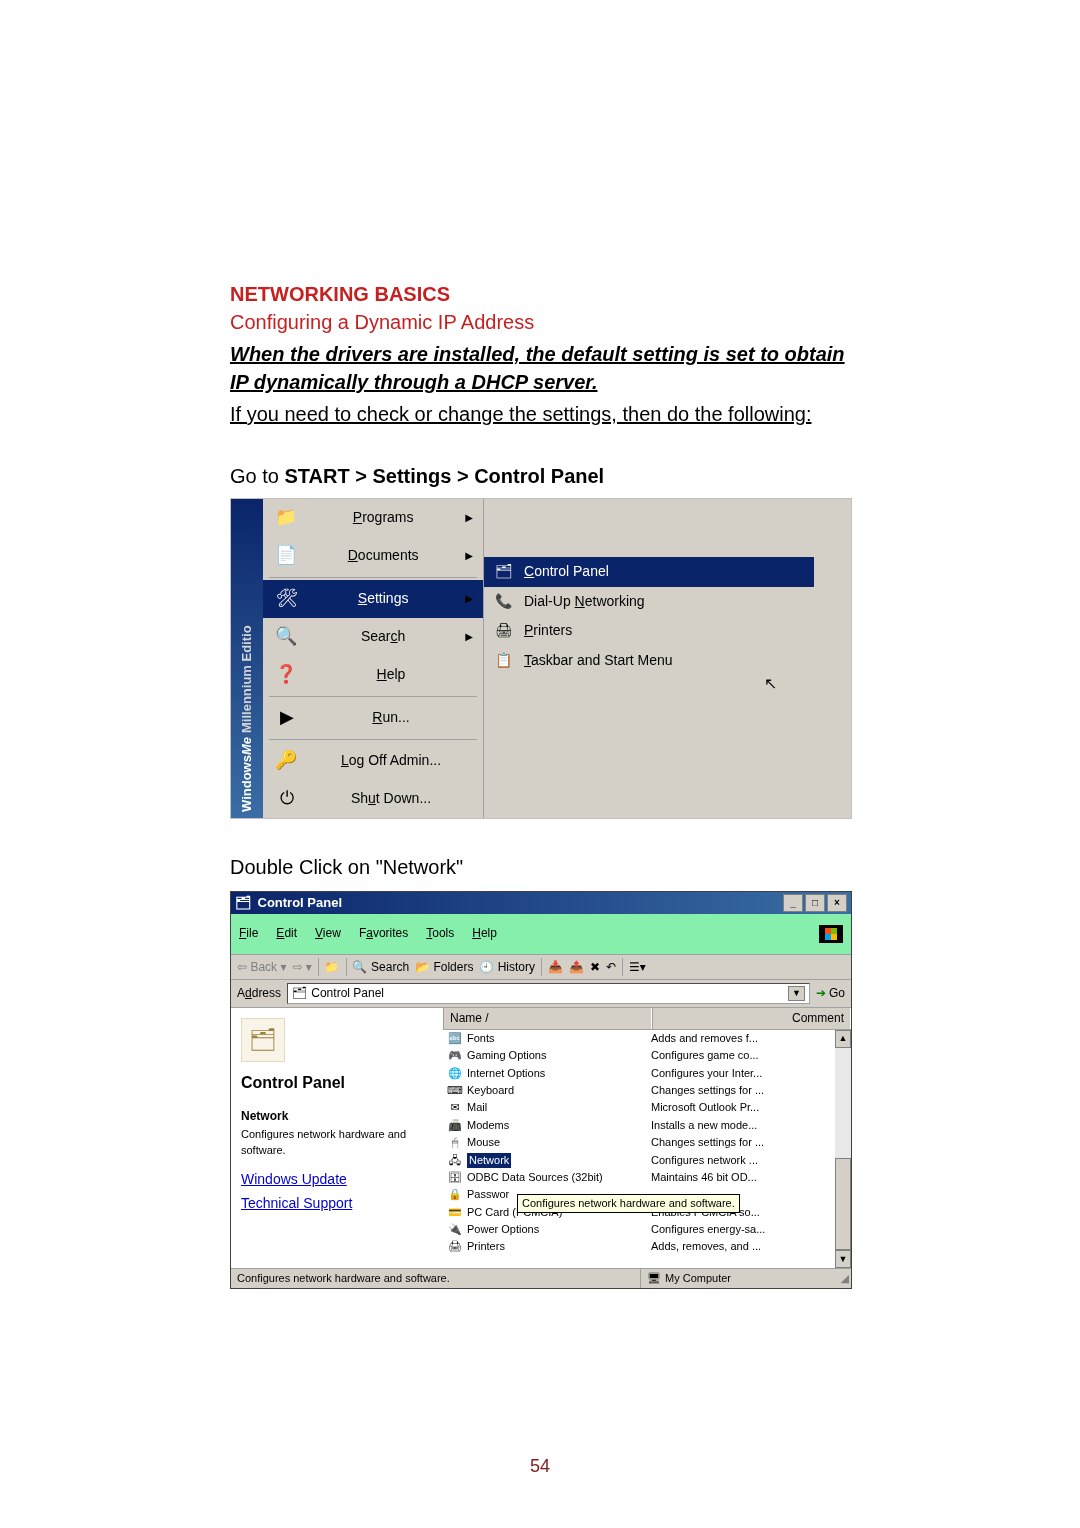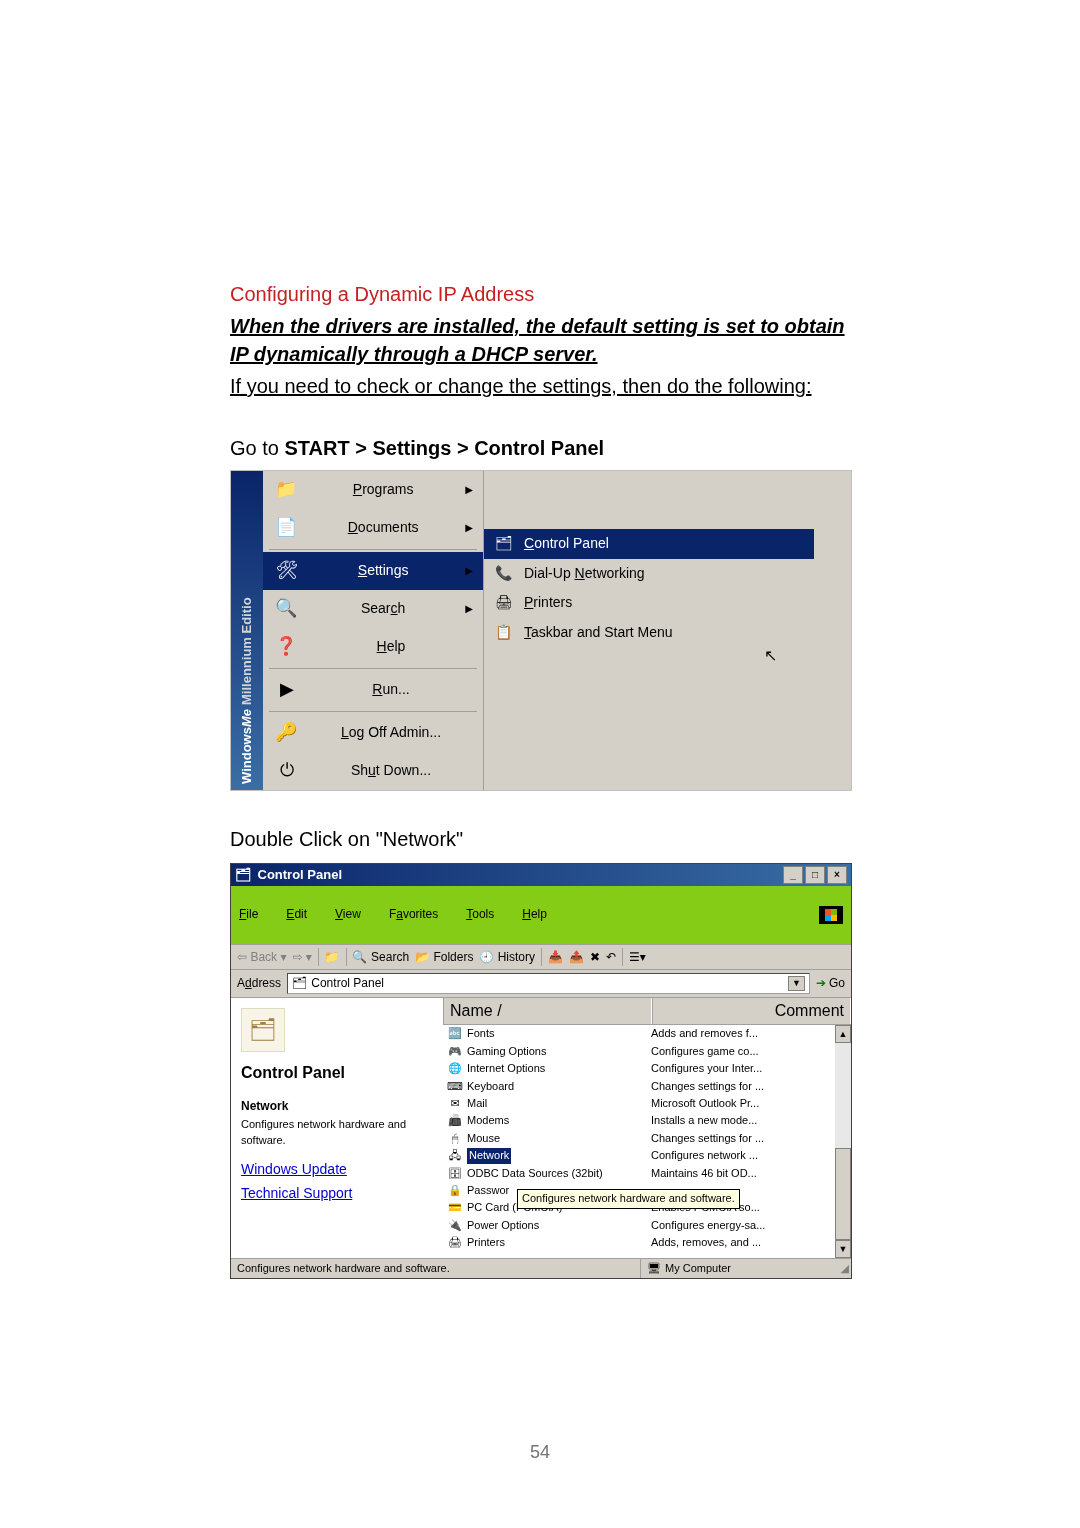--- a/index.html
+++ b/index.html
@@ -114,23 +114,23 @@
   .winbtns { display: flex; gap: 2px; }
   .winbtn {
     width: 18px; height: 16px;
     background: #d4d0c8;
     border: 1px solid #808080;
     display: flex; align-items: center; justify-content: center;
     font-size: 10px; color: #000;
   }
   .menubar {
     display: flex;
-    gap: 28px;
-    padding: 20px 8px;
-    background: #84cc16;
+    gap: 18px;
+    padding: 11px 8px;
+    background: #86efac;
     border-bottom: 1px solid #a0a0a0;
   }
   .menubar .spacer { flex: 1; }
   .menubar .flag { width: 24px; height: 18px; background: #000; display: flex; align-items: center; justify-content: center; }
   .flag-sq { display: grid; grid-template-columns: 6px 6px; grid-template-rows: 6px 6px; }
   .flag-sq div:nth-child(1){background:#f25022;}
   .flag-sq div:nth-child(2){background:#7fba00;}
   .flag-sq div:nth-child(3){background:#00a4ef;}
   .flag-sq div:nth-child(4){background:#ffb900;}
   .toolbar {
@@ -196,21 +196,21 @@
   }
   .listhead {
     display: flex;
     background: #d4d0c8;
     border-bottom: 1px solid #a0a0a0;
   }
   .listhead .col {
     padding: 2px 6px;
     border-right: 1px solid #fff;
     border-left: 1px solid #a0a0a0;
-    font-size: 16px;
+    font-size: 12px;
   }
   .col-name { width: 195px; }
   .col-comment { flex: 1; text-align: right; }
   .listbody {
     position: relative;
     flex: 1;
     overflow: hidden;
   }
   .listrow {
     display: flex;
@@ -254,31 +254,32 @@
     background: #d4d0c8;
     border-top: 1px solid #a0a0a0;
     font-size: 11px;
   }
   .statusbar .sp1 { flex: 1; padding: 2px 6px; border-right: 1px solid #a0a0a0; }
   .statusbar .sp2 { width: 180px; padding: 2px 6px; display: flex; align-items: center; gap: 4px; }
   .statusbar .grip { width: 16px; display: flex; align-items: flex-end; justify-content: flex-end; color: #808080; padding: 0 2px 2px 0; }
 
   .pagenum {
     position: absolute;
-    bottom: 65px;
+    bottom: 51px;
     left: 0; right: 0;
     text-align: center;
-    color: #737373;
+    color: #7f1d1d;
     font-size: 18px;
   }
 </style>
 </head>
 <body>
 
 <div class="page">
+  <div class="heading">NETWORKING BASICS</div>
   <div class="subheading">Configuring a Dynamic IP Address</div>
   <div class="bodytext">
     <span class="boldital">When the drivers are installed, the default setting is set to obtain IP dynamically through a DHCP server.</span>
   </div>
   <div class="bodytext">If you need to check or change the settings, then do the following:</div>
 
   <div class="step">
     <span>Go to </span><b>START &gt; Settings &gt; Control Panel</b>
   </div>
 

